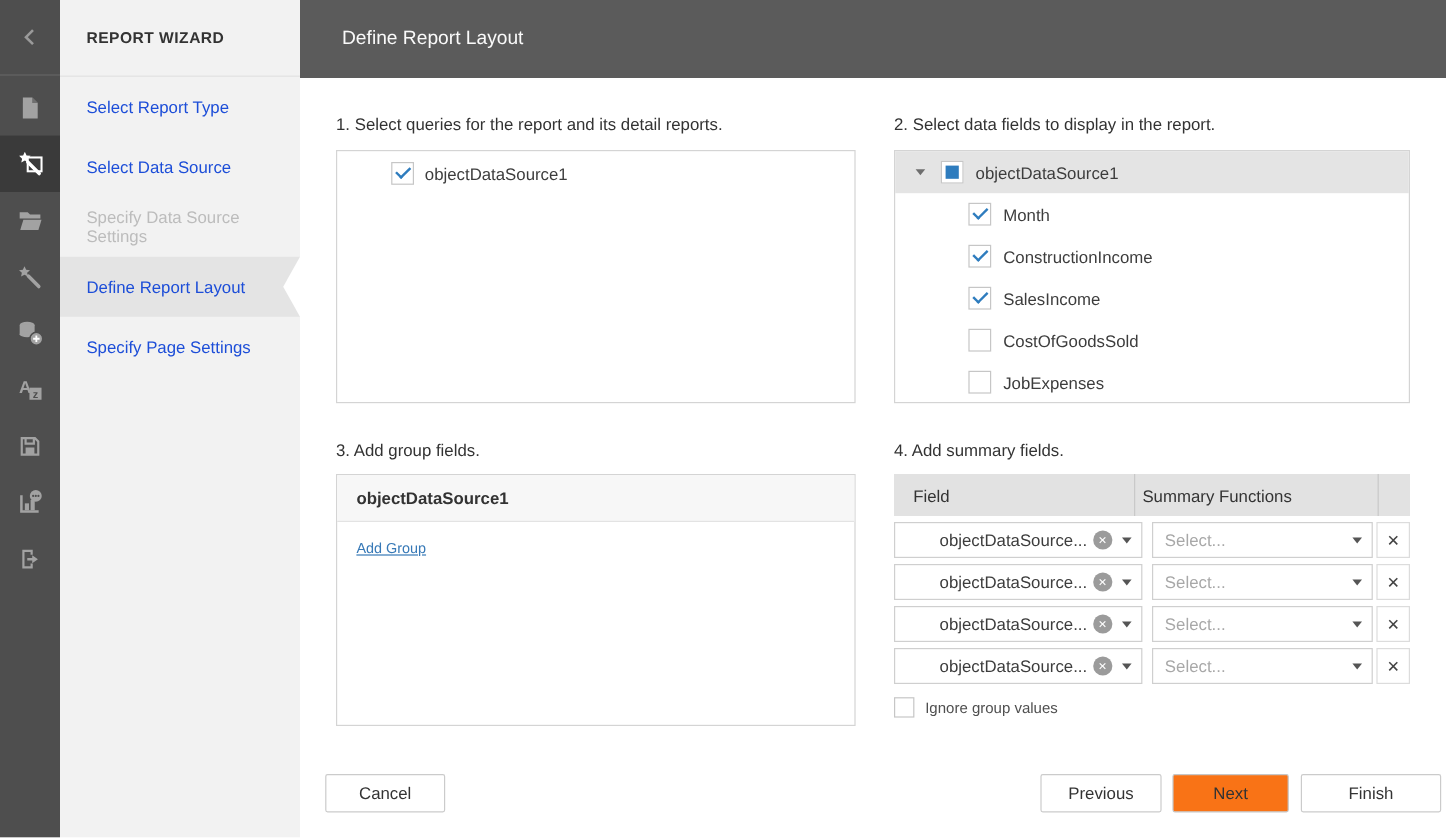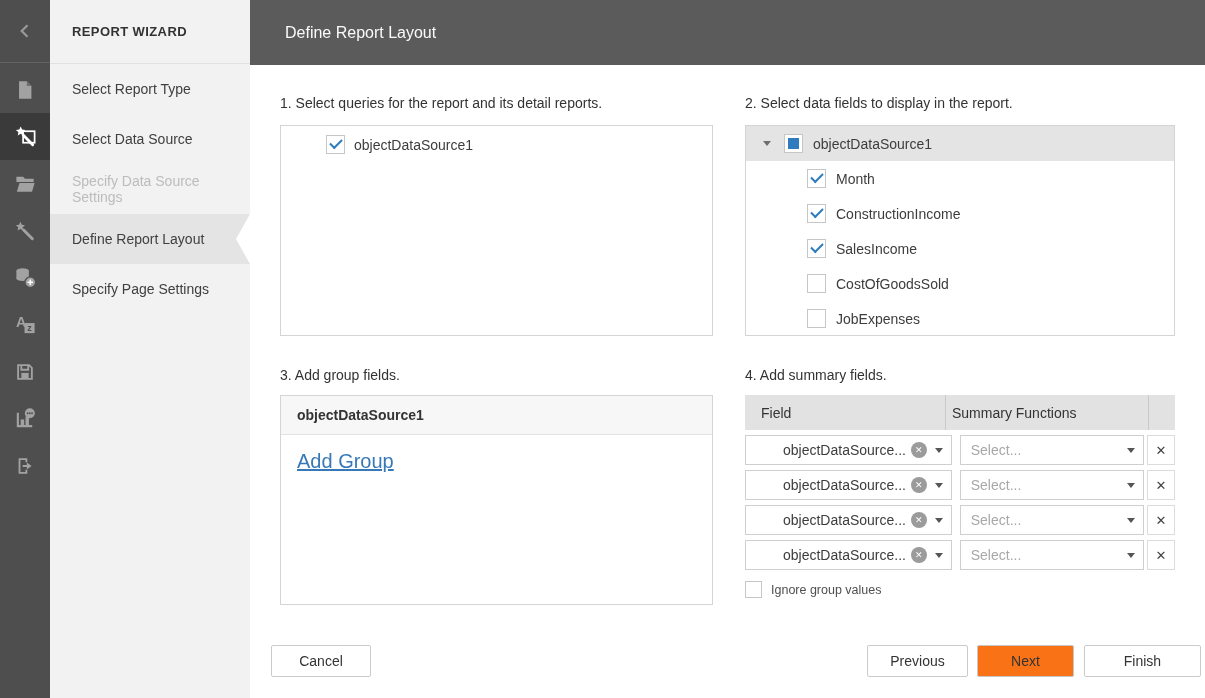--- a/index.html
+++ b/index.html
@@ -10,21 +10,21 @@
   
   .iconbar { width:50px; background:#4e4e4e; flex:none; display:flex; flex-direction:column; }
   .back-slot { height:63px; border-bottom:1px solid #646464; display:flex; align-items:center; justify-content:center; cursor:pointer; }
   .icon-col { padding-top:3px; }
   .icon-slot { height:47px; display:flex; align-items:center; justify-content:center; cursor:pointer; }
   .icon-slot.active { background:#3a3a3a; }
 
   
   .navpanel { width:200px; background:#f2f2f2; flex:none; }
   .nav-title { height:64px; border-bottom:1px solid #e2e2e2; display:flex; align-items:center; padding-left:22px; font-size:13px; font-weight:bold; letter-spacing:.4px; color:#333; }
-  .nav-item { height:50px; display:flex; align-items:center; padding-left:22px; font-size:14px; color:#404040; cursor:pointer; position:relative; }
+  .nav-item { height:50px; display:flex; align-items:center; padding-left:22px; font-size:14px; color:#1d4ed8; cursor:pointer; position:relative; }
   .nav-item.disabled { color:#bcbcbc; cursor:default; }
   .nav-item.active { background:#e4e4e4; }
   .nav-item.active::after { content:""; position:absolute; right:0; top:50%; transform:translateY(-50%);
       border-top:25px solid transparent; border-bottom:25px solid transparent; border-right:14px solid #ffffff; }
 
   
   .main { flex:1; display:flex; flex-direction:column; }
   .main-header { height:65px; background:#5b5b5b; flex:none; display:flex; align-items:center; padding-left:35px; }
   .main-header span { font-size:16px; color:#fafafa; }
   .content { position:relative; flex:1; background:#fff; }
@@ -55,21 +55,21 @@
   
   .tree-header { height:35px; background:#e4e4e4; display:flex; align-items:center; cursor:pointer; }
   .tw-arrow { width:0; height:0; border-left:4px solid transparent; border-right:4px solid transparent;
       border-top:5px solid #6e6e6e; margin-left:17px; flex:none; cursor:pointer; }
   .tree-header .cb { margin-left:13px; margin-right:10px; }
   .tree-row { height:35px; display:flex; align-items:center; padding-left:61px; cursor:pointer; }
   .tree-row .cb { margin-right:10px; }
 
   
   .group-header { height:39px; background:#f7f7f7; border-bottom:1px solid #e3e3e3; display:flex; align-items:center; padding-left:16px; font-size:14px; font-weight:bold; color:#333; }
-  .add-group { display:inline-block; margin:15px 0 0 16px; font-size:20px; color:#3779b7; text-decoration:underline; cursor:pointer; }
+  .add-group { display:inline-block; margin:15px 0 0 16px; font-size:12px; color:#3779b7; text-decoration:underline; cursor:pointer; }
 
   
   .sum-table { position:absolute; left:495px; top:330px; width:430px; }
   .sum-head { height:35px; background:#e2e2e2; display:flex; align-items:stretch; font-size:14px; color:#333; }
   .sum-head .hc1 { width:201px; display:flex; align-items:center; padding-left:16px; border-right:1px solid #c9c9c9; }
   .sum-head .hc2 { width:203px; display:flex; align-items:center; padding-left:6px; border-right:1px solid #c9c9c9; }
   .sum-head .hc3 { flex:1; }
   .sum-row { display:flex; align-items:center; margin-top:5px; }
   .combo { height:30px; border:1px solid #cfcfcf; background:#fff; display:flex; align-items:center; padding:0 8px 0 10px; font-size:14px; cursor:pointer; }
   .combo-field { width:222px; color:#3d3d3d;padding-left:37px; }

